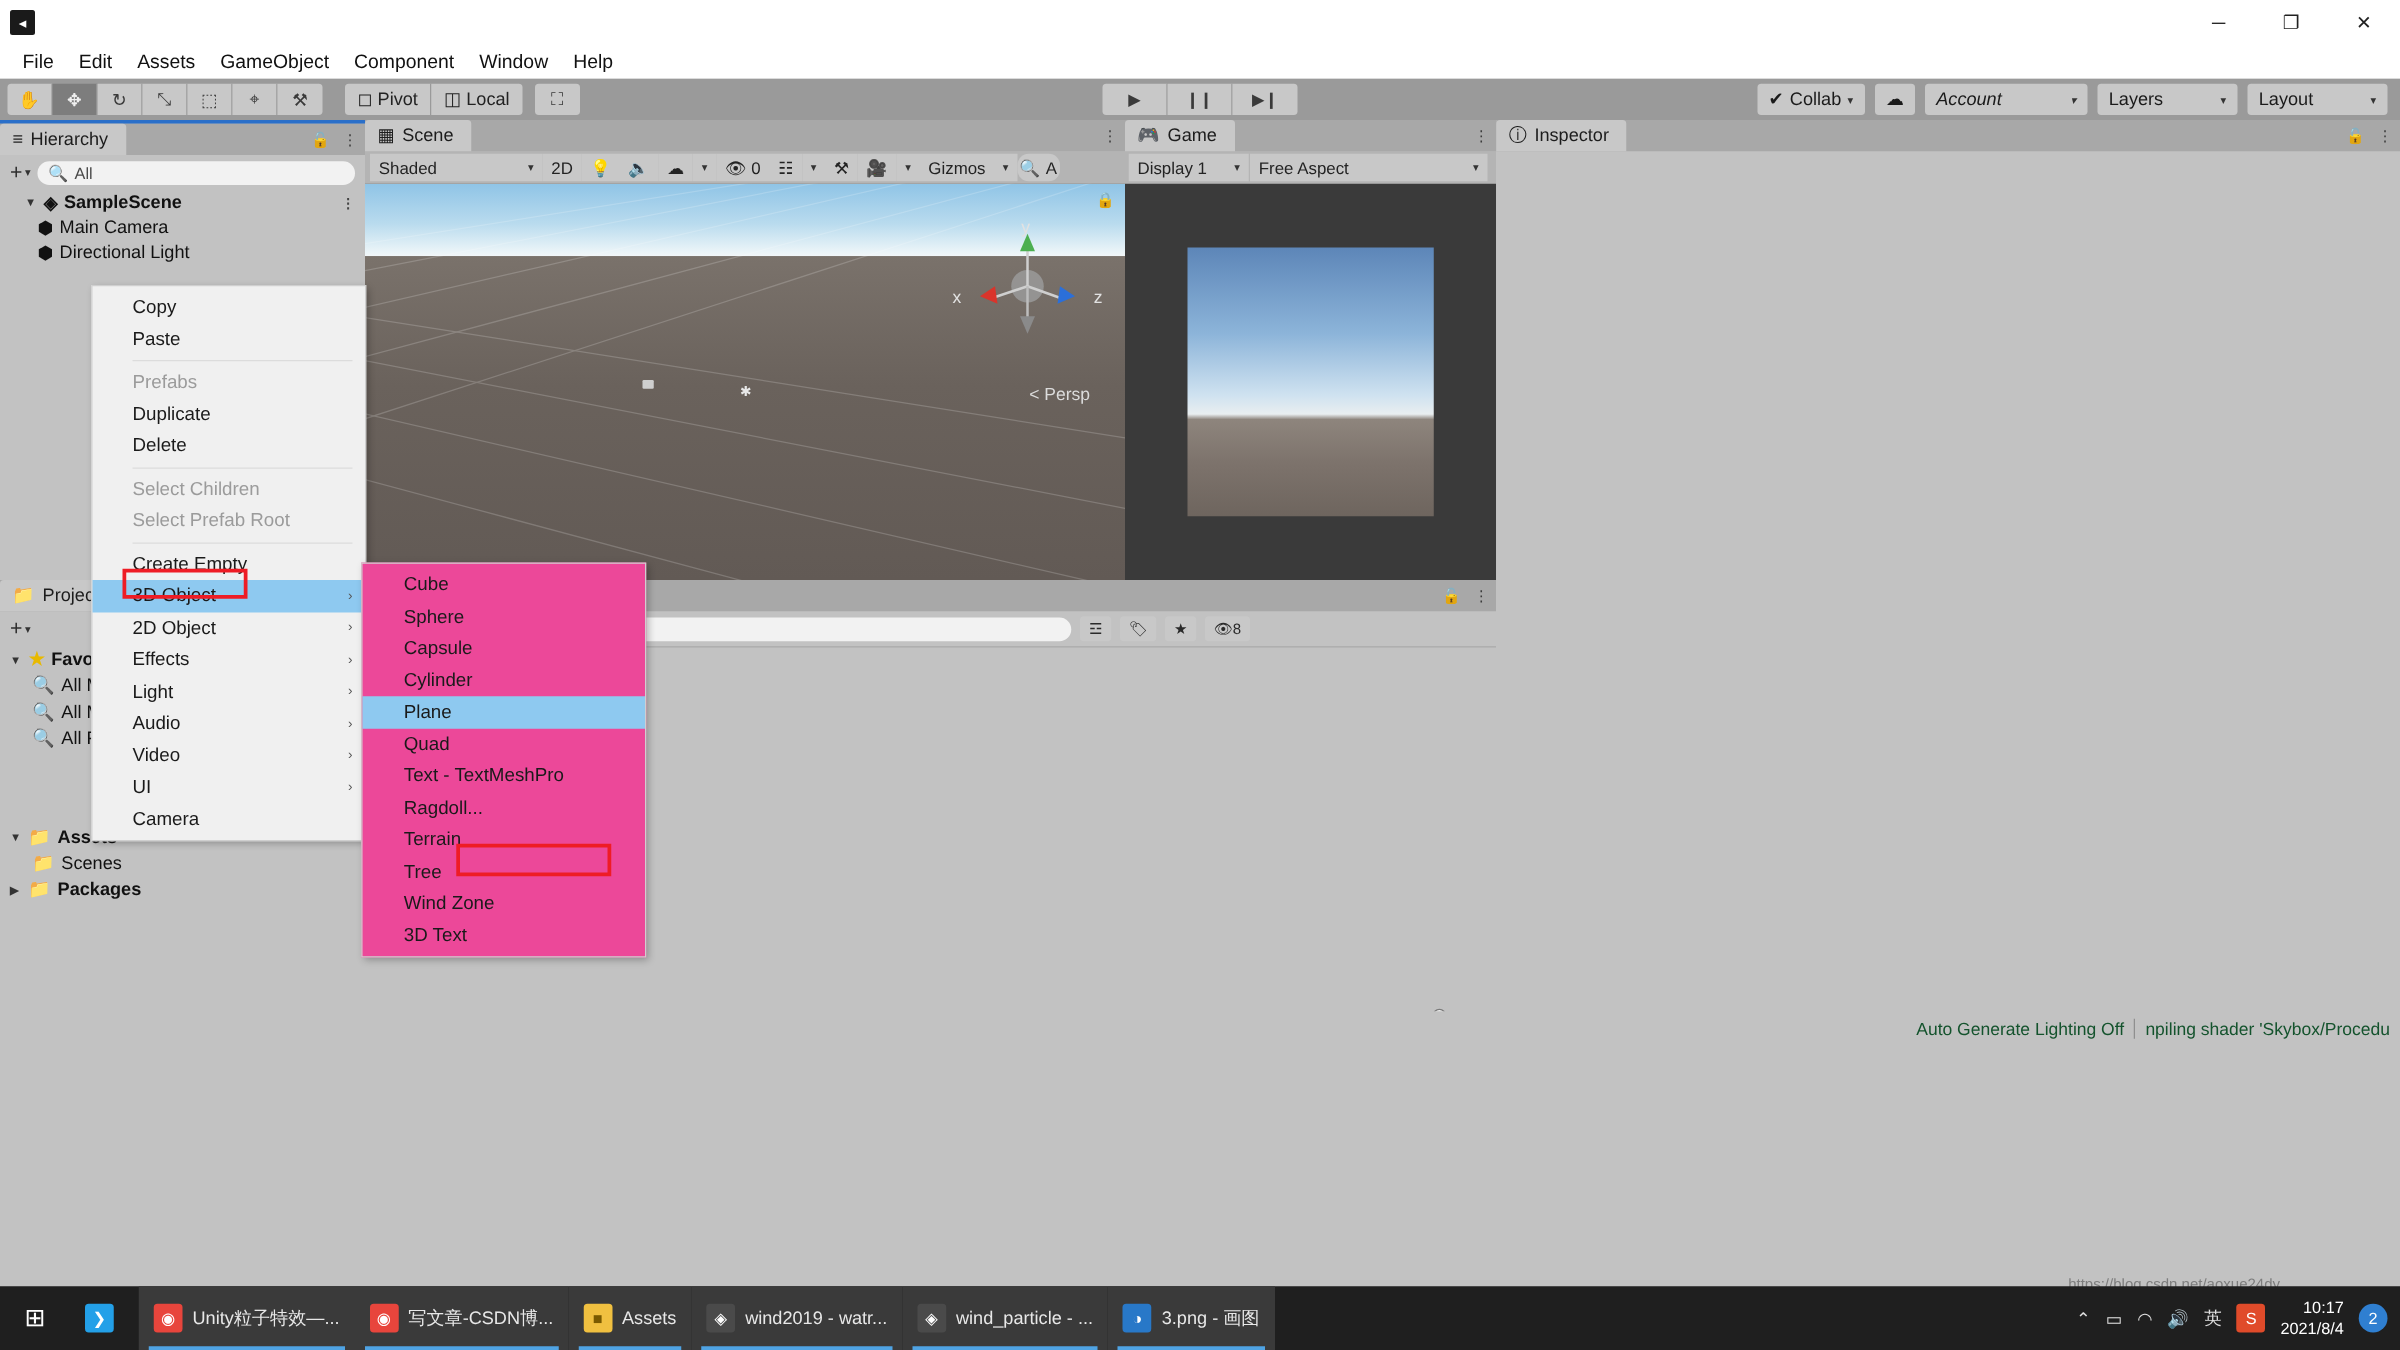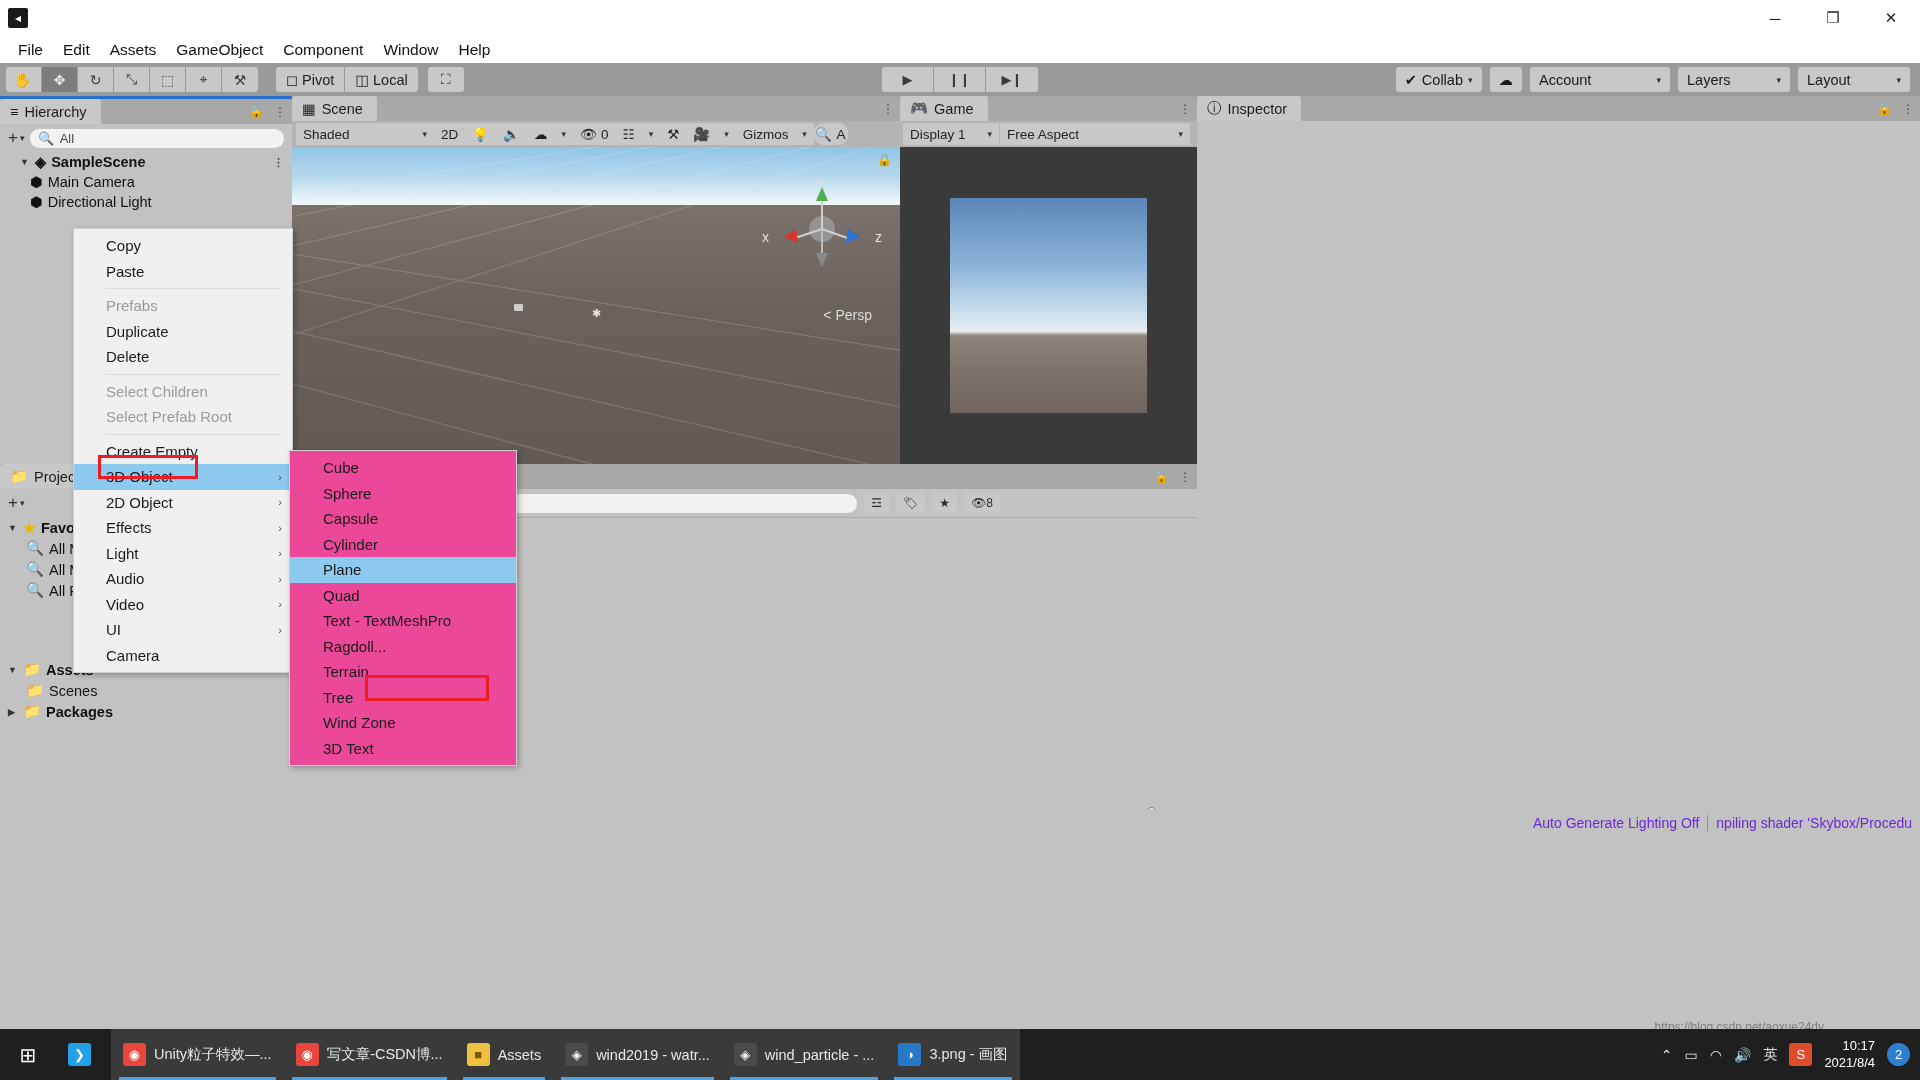--- a/index.html
+++ b/index.html
@@ -76,21 +76,21 @@
   .playbtn.last { border-radius: 0 3px 3px 0; border-right: none; }
 
   .rightgrp {
     position: absolute; right: 10px; display: flex; align-items: center; gap: 8px;
   }
   .rbtn {
     height: 25px; background: #c8c8c8; border-radius: 3px;
     display: flex; align-items: center; gap: 5px; padding: 0 9px;
     font-size: 14.5px; color: #1a1a1a;
   }
-  .rbtn.wide { width: 140px; justify-content: space-between; }
+  .rbtn.wide { width: 130px; justify-content: space-between; font-style: italic; }
   .rbtn.wide2 { width: 112px; justify-content: space-between; }
   .caret { font-size: 9px; color: #333; }
 
   
   .panel { position: absolute; background: #c2c2c2; }
   .panel-tabbar {
     height: 25px; background: #a8a8a8; display: flex; align-items: center;
     position: relative;
   }
   .panel-tab {
@@ -235,21 +235,21 @@
 
   
   #inspector { left: 1197px; top: 96px; width: 723px; height: 713px; }
   .i-tabbar { height: 25px; background: #a8a8a8; display: flex; align-items: center; position: relative; }
   .i-body { width: 723px; height: 688px; background: #c2c2c2; }
 
   
   .statusbar {
     position: absolute; left: 0; top: 809px; width: 1920px; height: 28px;
     background: #c2c2c2; display: flex; align-items: center; justify-content: flex-end;
-    gap: 0; font-size: 14px; color: #6d28d9;
+    gap: 0; font-size: 14px; color: #14532d;
   }
   .sb-left { flex: 1; }
   .sb-item { padding: 0 8px; white-space: nowrap; }
   .sb-item.boxed { border-left: 1px solid #8f8f8f; }
 
   
   .taskbar {
     position: absolute; left: 0; top: 1029px; width: 1920px; height: 51px;
     background: #1f1f1f; display: flex; align-items: center;
   }

